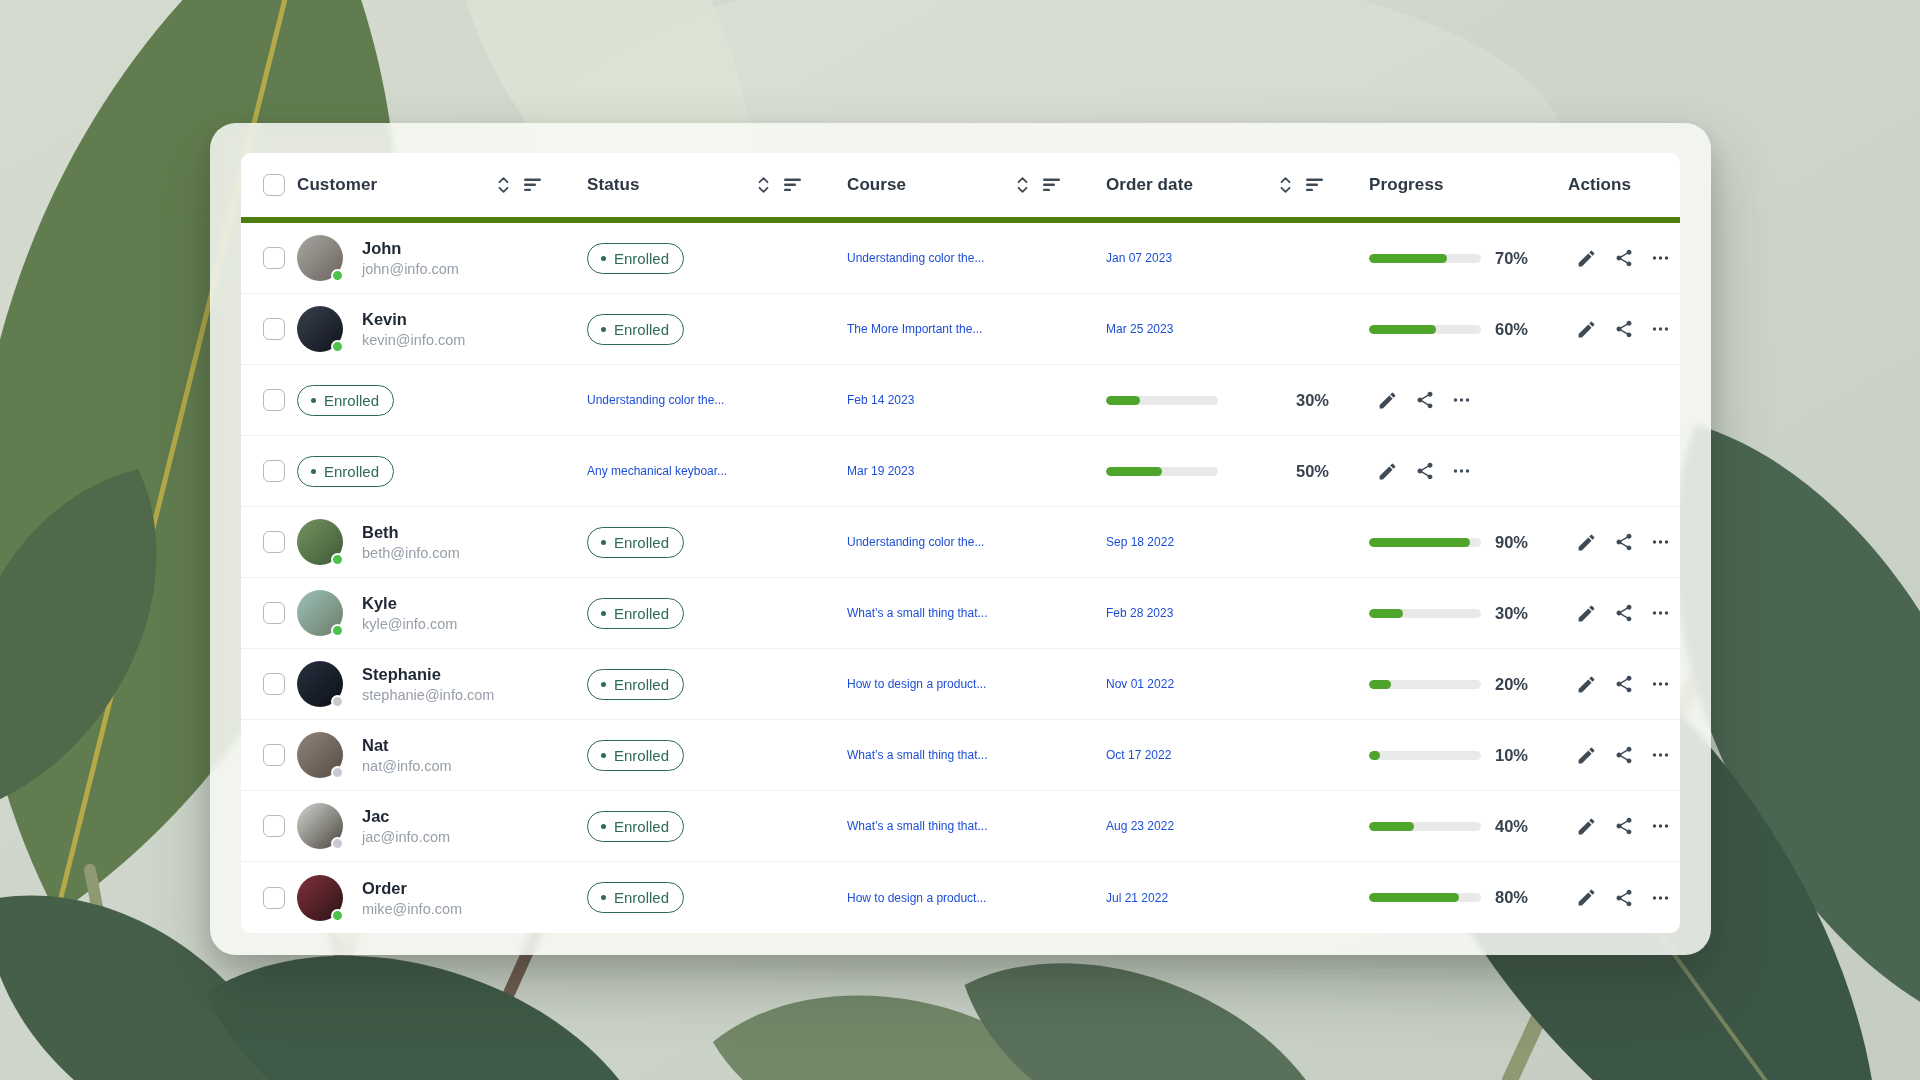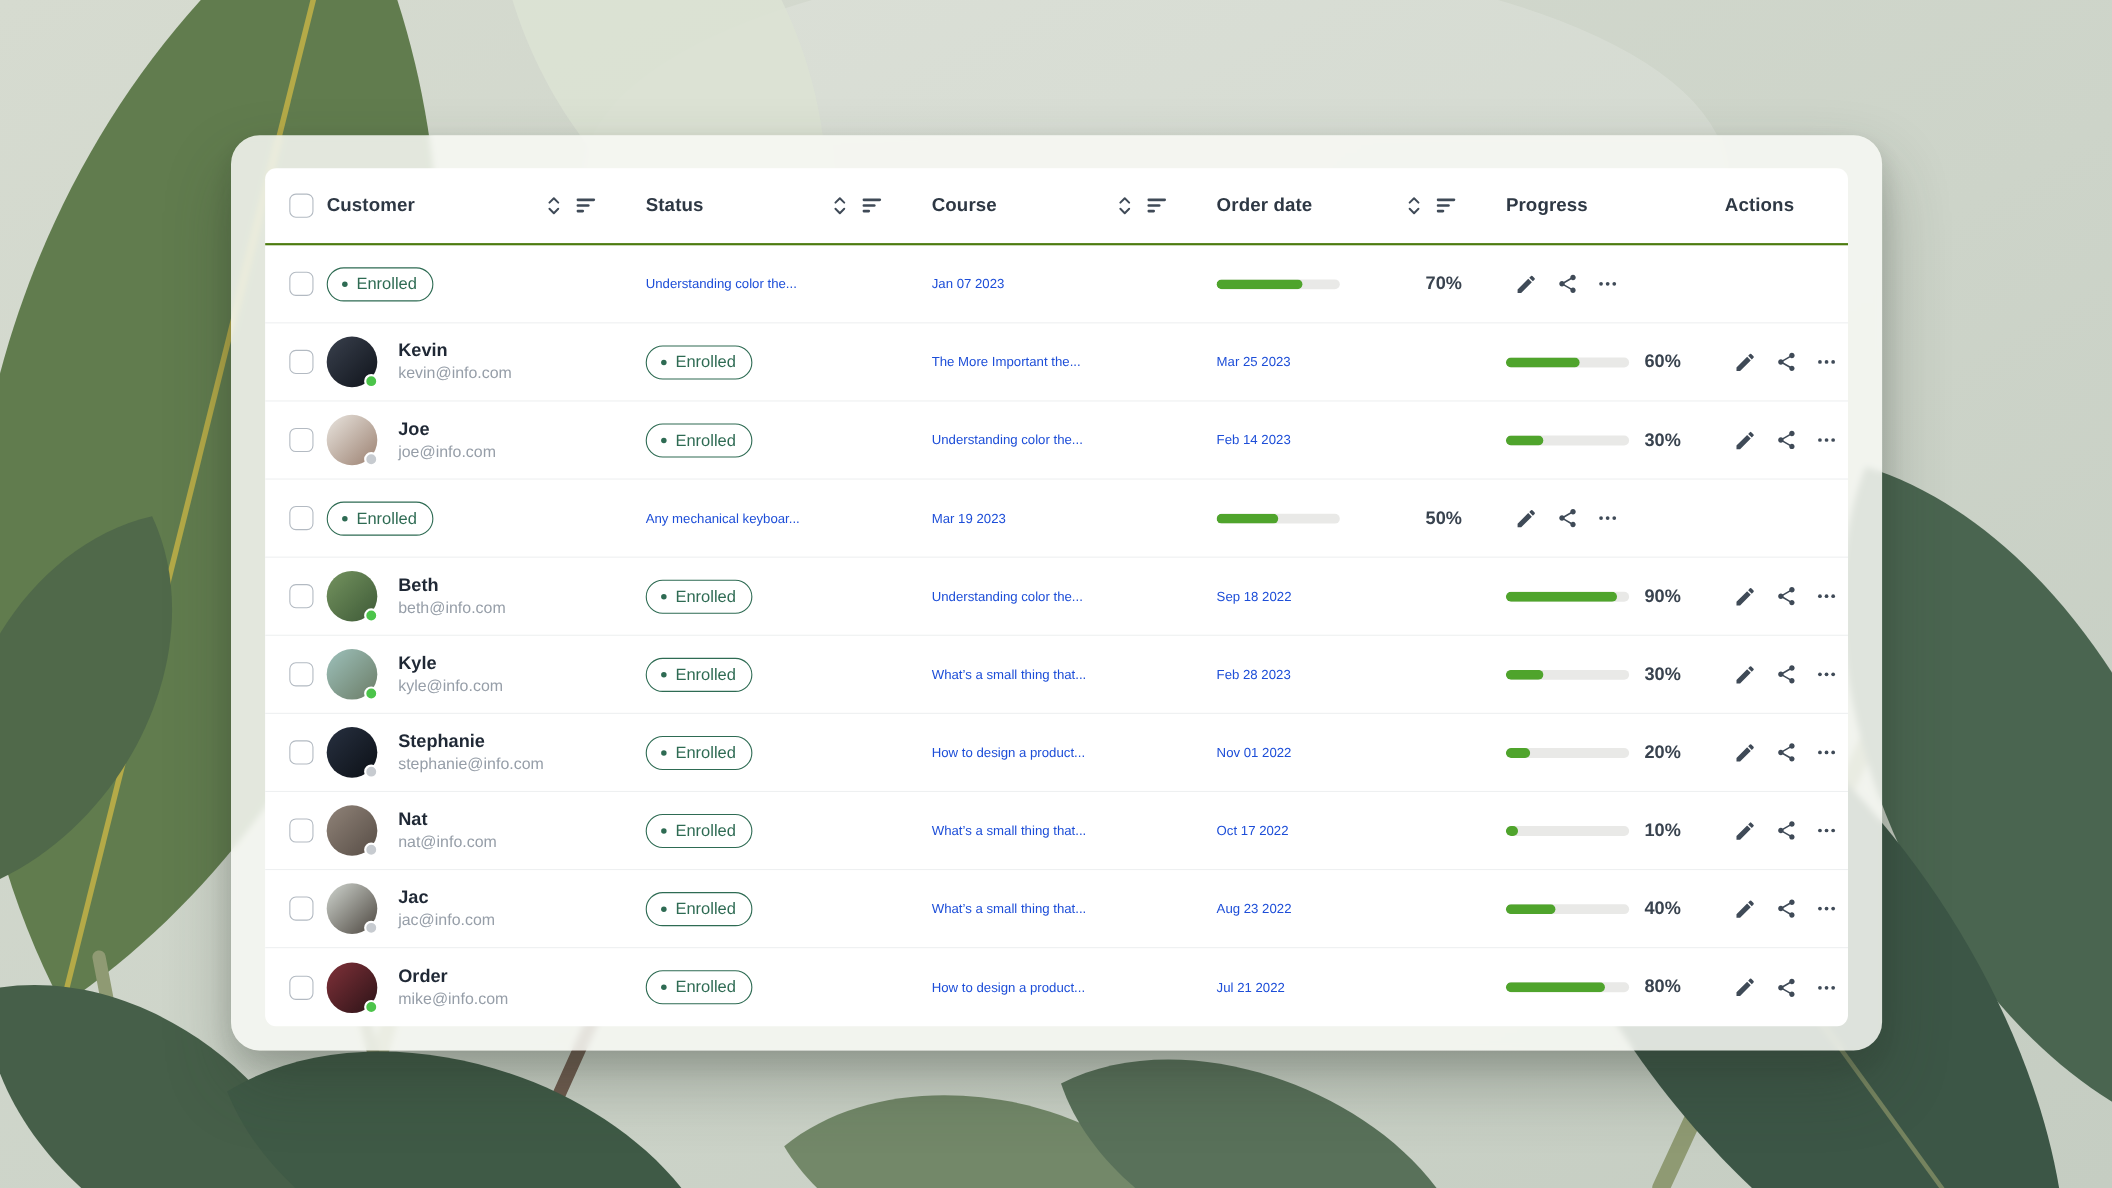--- a/index.html
+++ b/index.html
@@ -14,21 +14,21 @@
         background:rgba(248,249,245,0.86);border-radius:26px;
         box-shadow:0 30px 60px rgba(42,52,42,0.30),0 10px 24px rgba(42,52,42,0.14);
         backdrop-filter:blur(3px);}
 
   
   .table{position:absolute;left:31px;top:30px;width:1439px;height:780px;
          background:#ffffff;border-radius:10px;overflow:hidden;}
 
   .thead,.trow{display:grid;grid-template-columns:56px 290px 260px 259px 263px 199px 114px;
                align-items:center;}
-  .thead{height:70px;border-bottom:2px solid #4d7c0f;}
+  .thead{height:70px;border-bottom:6px solid #4d7c0f;}
   .trow{height:71px;border-bottom:1px solid #eef0f1;}
   .trow:last-child{border-bottom:none;}
 
   .c-check{padding-left:22px;}
   .checkbox{width:22px;height:22px;border:1.5px solid #b3bac2;border-radius:6px;
             background:#fff;cursor:pointer;}
 
   .hcell{display:flex;align-items:center;justify-content:space-between;padding-right:44px;}
   .hlabel{font-size:17px;font-weight:700;color:#2e3844;letter-spacing:.1px;}
   .hicons{display:flex;align-items:center;gap:14px;}
@@ -186,20 +186,29 @@
         <div class="hcell">
           <span class="hlabel">Actions</span>
         </div>
       </div>
 
       <div id="tbody">
   <div class="trow">
     <div class="c-check">
       <div class="checkbox"></div>
     </div>
+    <div class="c-customer">
+      <div class="avatar" style="background: linear-gradient(135deg, rgb(169, 166, 161), rgb(106, 100, 94));">
+        <span class="dot online"></span>
+      </div>
+      <div class="who">
+        <div class="name">John</div>
+        <div class="email">john@info.com</div>
+      </div>
+    </div>
     <div class="c-status">
       <span class="badge">
         <span class="bullet"></span>
         <span>Enrolled</span>
       </span>
     </div>
     <div class="c-course">
       <span>Understanding color the...</span>
     </div>
     <div class="c-date">
@@ -281,29 +290,20 @@
                   <circle cx="15.5" cy="10" r="1.7" fill="#3f4a57"></circle>
                 </svg>
       </span>
     </div>
   </div>
 
   <div class="trow">
     <div class="c-check">
       <div class="checkbox"></div>
     </div>
-    <div class="c-customer">
-      <div class="avatar" style="background: linear-gradient(135deg, rgb(233, 229, 223), rgb(155, 128, 112));">
-        <span class="dot offline"></span>
-      </div>
-      <div class="who">
-        <div class="name">Joe</div>
-        <div class="email">joe@info.com</div>
-      </div>
-    </div>
     <div class="c-status">
       <span class="badge">
         <span class="bullet"></span>
         <span>Enrolled</span>
       </span>
     </div>
     <div class="c-course">
       <span>Understanding color the...</span>
     </div>
     <div class="c-date">

